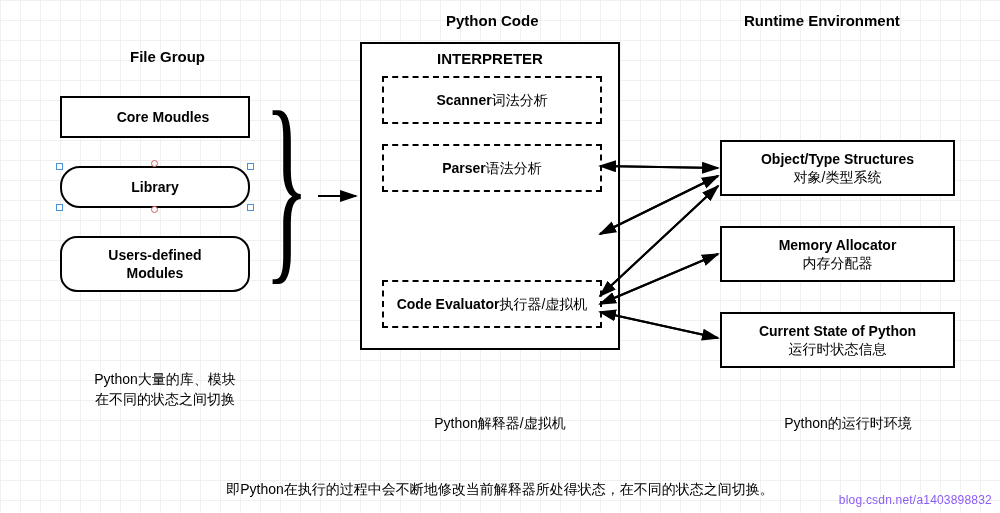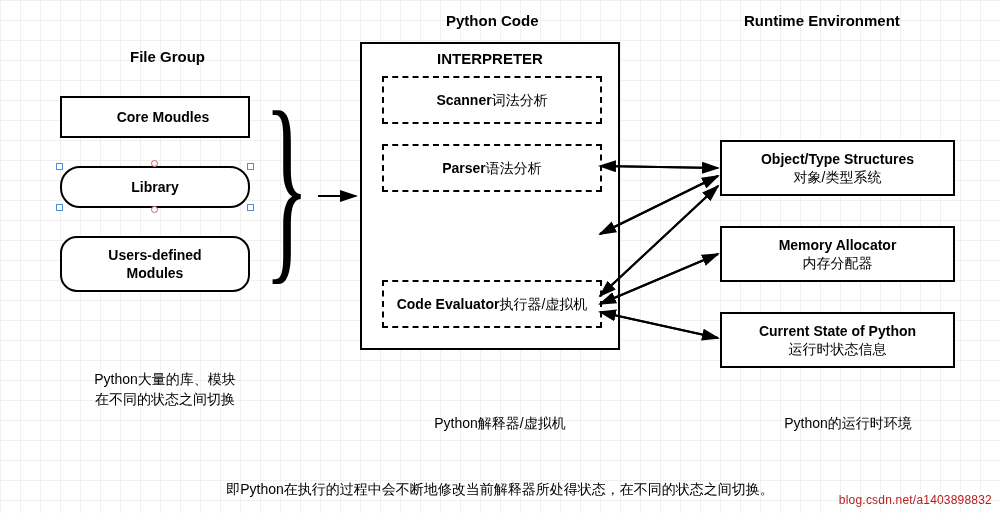--- a/index.html
+++ b/index.html
@@ -49,21 +49,21 @@
     text-align: center;
     font-size: 14px;
     line-height: 1.3;
   }
   .dashed-box .t1 { font-weight: bold; }
   .caption { position: absolute; font-size: 14px; text-align: center; line-height: 1.4; }
   .footer-text { position: absolute; font-size: 14px; text-align: center; width: 100%; line-height: 1.5; }
   .watermark {
     position: absolute;
     right: 8px; bottom: 6px;
-    font-size: 12px; color: #b91c1c;
+    font-size: 12px; color: #8b5cf6;
     letter-spacing: 0.2px;
   }
   .brace {
     position: absolute;
     font-size: 210px;
     line-height: 1;
     font-family: "Times New Roman", serif;
     color: #000;
     transform: scaleX(0.45);
     transform-origin: left center;

